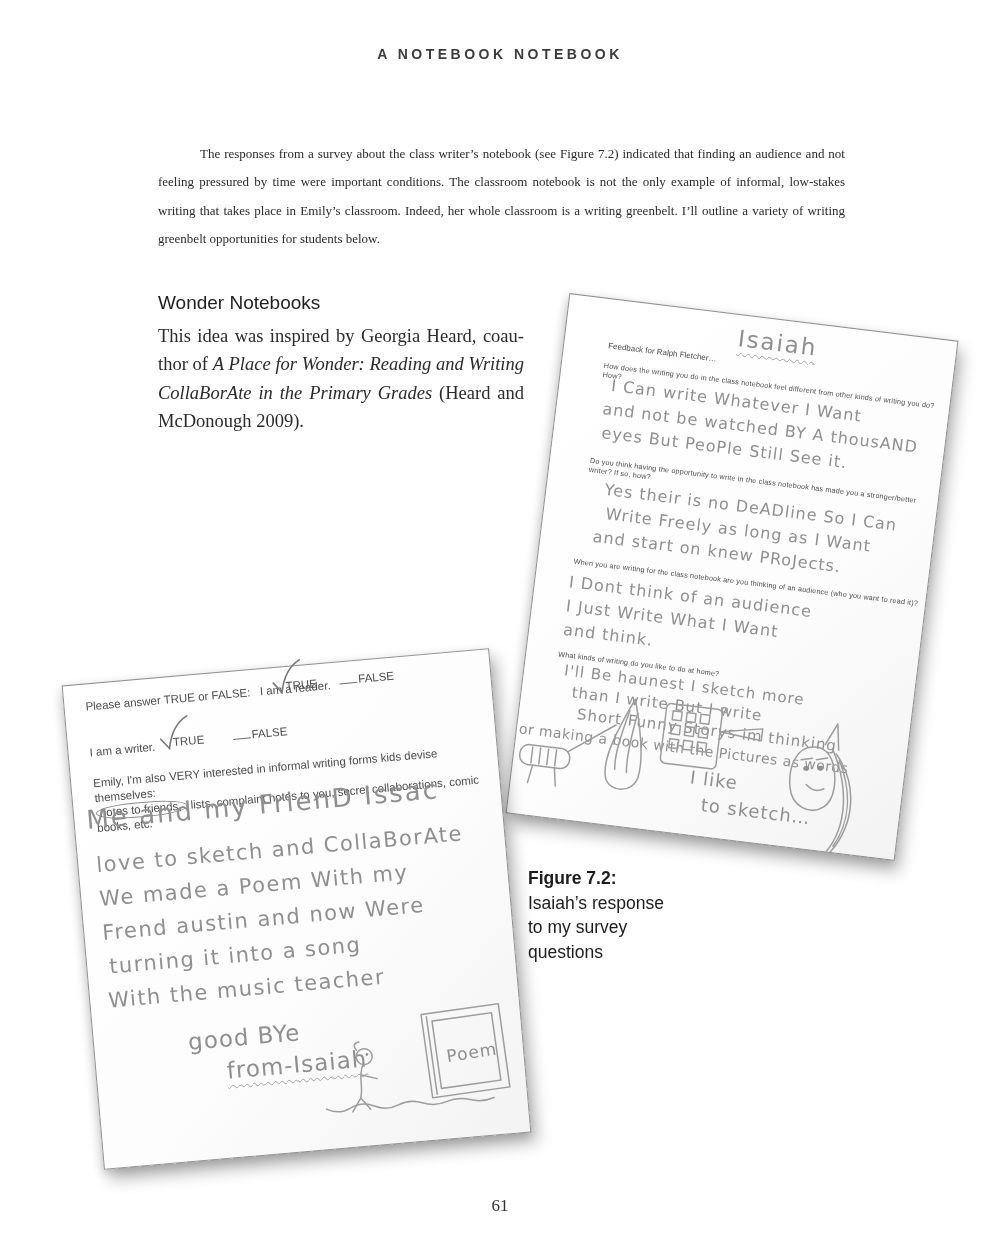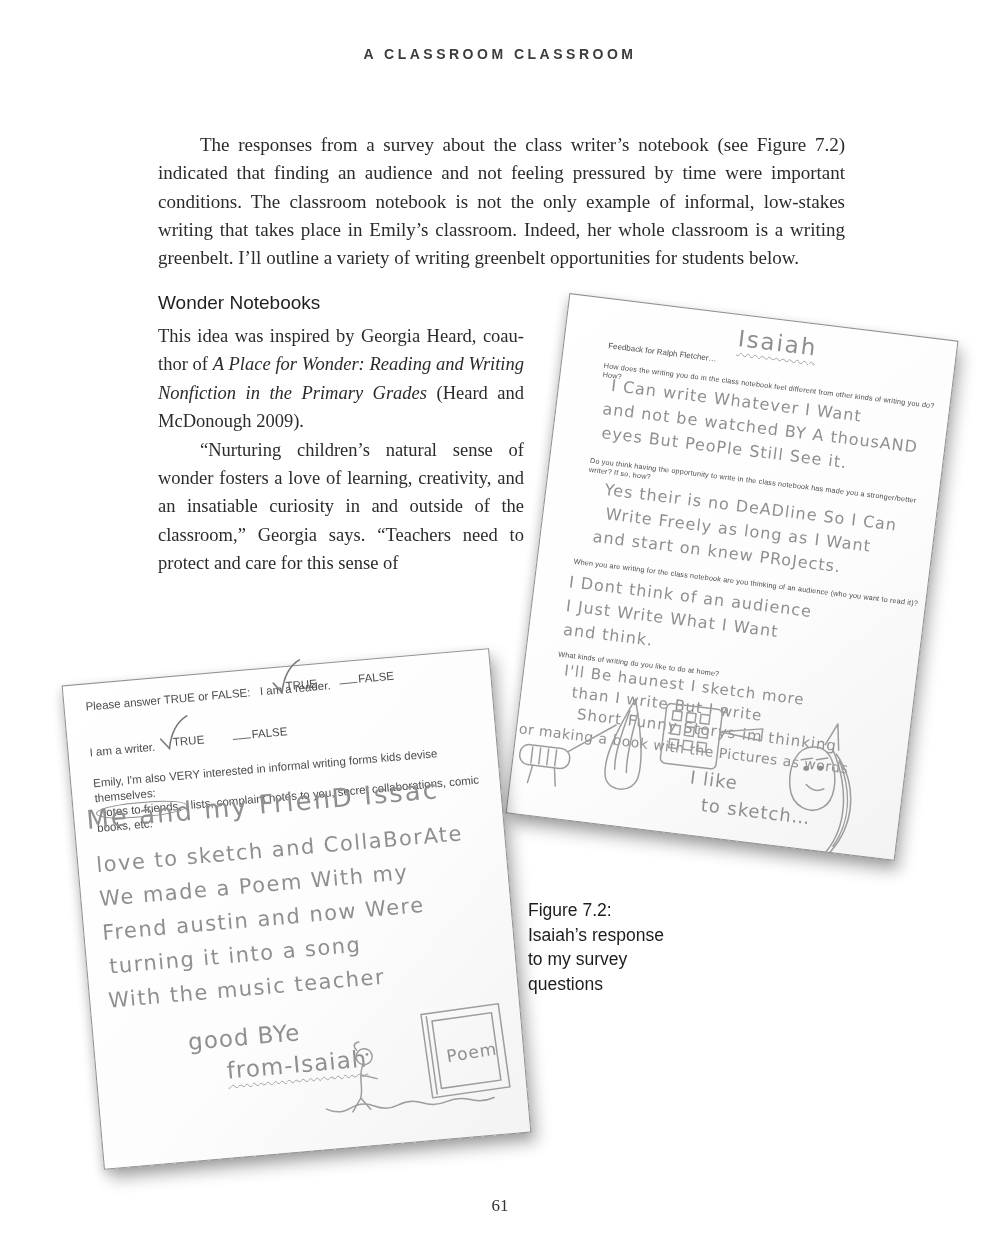--- a/index.html
+++ b/index.html
@@ -3,22 +3,22 @@
 <meta charset="utf-8">
 <style>
   * { margin:0; padding:0; box-sizing:border-box; }
   html,body { width:1000px; height:1254px; background:#ffffff; }
   body { position:relative; font-family:"Liberation Serif", serif; color:#2b2b2b; overflow:hidden; }
 
   .running-head { position:absolute; top:46px; left:0; width:1000px; text-align:center;
     font-family:"Liberation Sans", sans-serif; font-weight:bold; font-size:14px;
     letter-spacing:3.5px; color:#3c3c3c; }
 
-  .intro { position:absolute; left:158px; top:131px; width:687px;
-    font-size:19px; line-height:28.3px; text-align:justify; text-indent:42px; }
+  .intro { position:absolute; left:158px; top:140px; width:687px;
+    font-size:13px; line-height:28.3px; text-align:justify; text-indent:42px; }
 
   .section-heading { position:absolute; left:158px; top:292px;
     font-family:"Liberation Sans", sans-serif; font-size:19px; font-weight:normal; color:#1f1f1f; }
 
   .col { position:absolute; left:158px; top:322px; width:366px;
     font-size:18.5px; line-height:28.4px; text-align:justify; }
   .col p.indent { text-indent:42px; }
   .col em { font-style:italic; }
 
   
@@ -42,37 +42,36 @@
   .tf svg { position:absolute; left:-16px; top:-20px; }
   .circled { border:1.4px solid #8c8c8c; border-radius:50% / 60%; padding:0 5px 1px 3px; }
 
   .sketch-svg { position:absolute; left:0; }
   .sketch-svg path, .sketch-svg rect, .sketch-svg circle, .sketch-svg ellipse {
     fill:none; stroke:#9d9d9d; stroke-width:1.5; stroke-linecap:round; stroke-linejoin:round; }
   .sketch-svg .fill { fill:#8f8f8f; stroke:none; }
 
   .figure-caption { position:absolute; left:528px; top:866px; width:152px;
     font-family:"Liberation Sans", sans-serif; font-size:17.5px; line-height:24.5px; color:#1c1c1c; }
-  .figure-caption .cap-label { display:block; font-weight:normal;margin-top:32px; }
+  .figure-caption .cap-label { display:block; font-weight:bold; }
 
   .page-number { position:absolute; left:0; top:1196px; width:1000px; text-align:center;
     font-size:17px; color:#333333; }
 </style>
 </head>
 <body>
 
-<div class="running-head">A CLASSROOM CLASSROOM</div>
+<div class="running-head">A NOTEBOOK NOTEBOOK</div>
 
 <p class="intro">The responses from a survey about the class writer’s notebook (see Figure 7.2) indicated that finding an audience and not feeling pressured by time were important conditions. The classroom notebook is not the only example of informal, low-stakes writing that takes place in Emily’s classroom. Indeed, her whole classroom is a writing greenbelt. I’ll outline a variety of writing greenbelt opportunities for students below.</p>
 
 <h2 class="section-heading">Wonder Notebooks</h2>
 
 <div class="col">
-  <p><span>This idea was inspired by Georgia Heard, coau­thor of </span><em>A Place for Wonder: Reading and Writing Nonfiction in the Primary Grades</em><span> (Heard and McDonough 2009).</span></p>
-  <p class="indent">“Nurturing children’s natural sense of wonder fosters a love of learning, creativity, and an insatiable curiosity in and outside of the classroom,” Georgia says. “Teachers need to protect and care for this sense of</p>
+  <p><span>This idea was inspired by Georgia Heard, coau­thor of </span><em>A Place for Wonder: Reading and Writing CollaBorAte in the Primary Grades</em><span> (Heard and McDonough 2009).</span></p>
 </div>
 
 <div class="scan scan-right">
   <div class="hw sig wavy" style="left:172px; top:10px;">Isaiah</div>
 
   <div class="print" style="left:44px; top:42px; font-size:8px;">Feedback for Ralph Fletcher…</div>
 
   <div class="print q" style="left:42px; top:62px; width:344px;">How does the writing you do in the class notebook feel different from other kinds of writing you do?  How?</div>
   <div class="hw" style="left:46px; top:74px; font-size:16px; line-height:24px;">
     <div style="margin-left:6px;">I Can write Whatever I Want</div>

